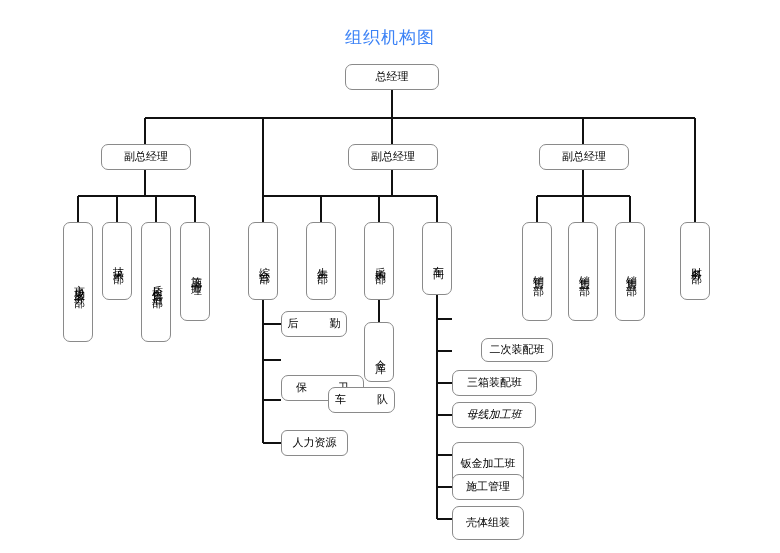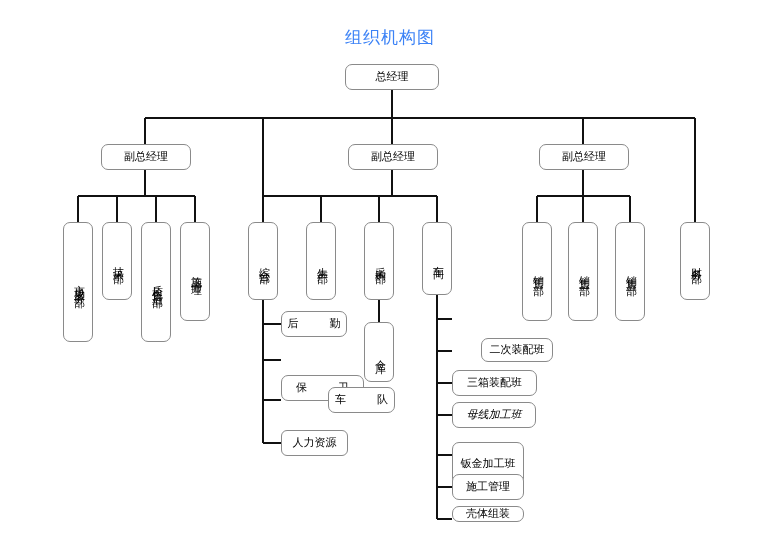--- a/index.html
+++ b/index.html
@@ -155,15 +155,15 @@
   <div class="node horiz wide-spaced" style="left:281px; top:387px; width:67px; height:26px;margin-left:47px;">车　队</div>
   <div class="node horiz" style="left:281px; top:430px; width:67px; height:26px;border-radius:6px;">人力资源</div>
 
   <div class="node vert" style="left:364px; top:322px; width:30px; height:60px;">仓库</div>
 
   <div class="node horiz" style="left:452px; top:338px; width:72px; height:24px;margin-left:29px;">二次装配班</div>
   <div class="node horiz" style="left:452px; top:370px; width:85px; height:26px;">三箱装配班</div>
   <div class="node horiz" style="left:452px; top:402px; width:84px; height:26px;font-style:italic;">母线加工班</div>
   <div class="node horiz" style="left:452px; top:442px; width:72px; height:43px;font-family:Liberation Serif, serif;">钣金加工班</div>
   <div class="node horiz" style="left:452px; top:474px; width:72px; height:26px;">施工管理</div>
-  <div class="node horiz" style="left:452px; top:506px; width:72px; height:16px;">壳体组装</div>
+  <div class="node horiz" style="left:452px; top:506px; width:72px; height:34px;">壳体组装</div>
 
 </div>
 
 </body></html>

